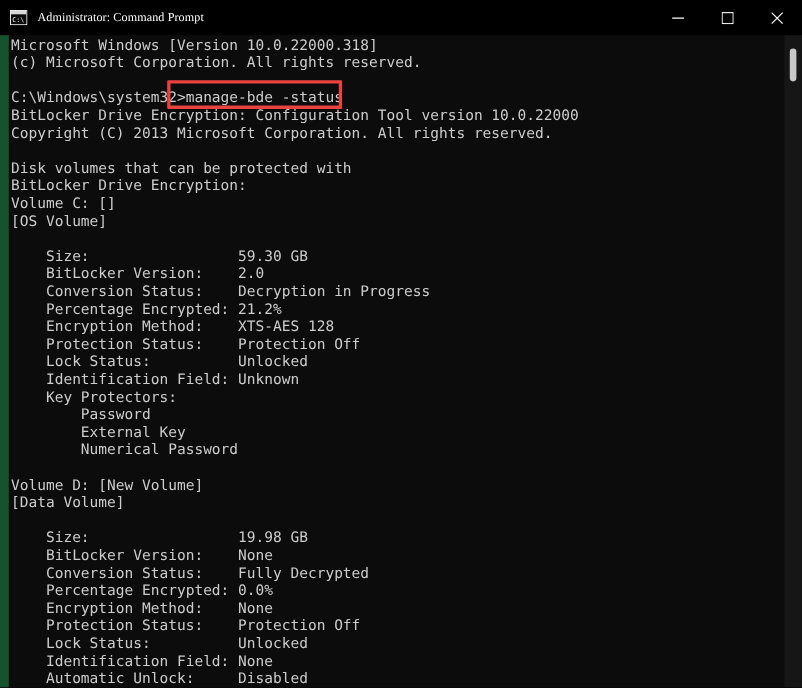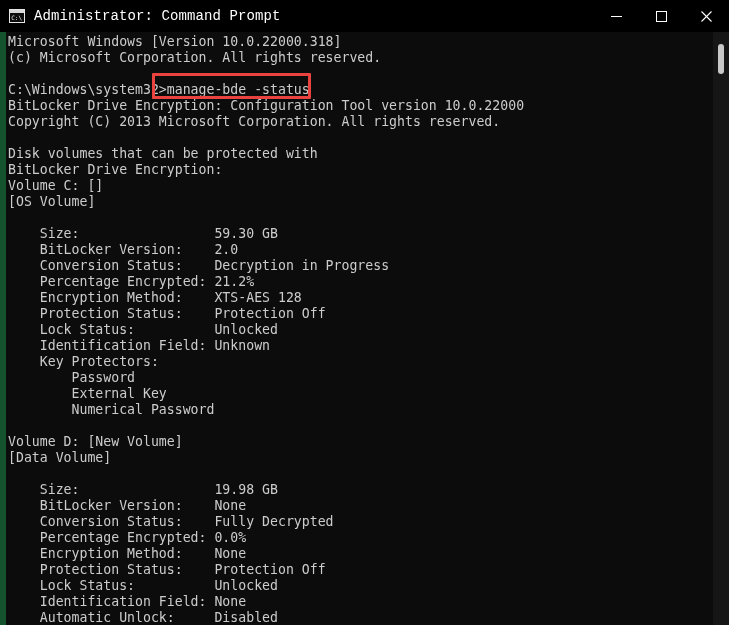--- a/index.html
+++ b/index.html
@@ -38,22 +38,22 @@
   #app-icon {
     width: 16px;
     height: 14px;
     margin-left: 9px;
     margin-right: 9px;
     flex: 0 0 auto;
     position: relative;
   }
   #title-text {
     color: #ffffff;
-    font-family: Liberation Mono, monospace;
-    font-size: 14px;
+    font-family: Liberation Serif, serif;
+    font-size: 11px;
     letter-spacing: 0.1px;
     white-space: nowrap;
     flex: 1 1 auto;
     line-height: 32px;
   }
   .winbtn {
     width: 45px;
     height: 32px;
     flex: 0 0 auto;
     display: flex;
@@ -64,21 +64,21 @@
 
   
   #console {
     position: absolute;
     left: 0;
     top: 32px;
     width: 729px;
     height: 593px;
     background: #0c0c0c;
     box-sizing: border-box;
-    border-left: 6px solid #14532d;
+    border-left: 8px solid #14532d;
     overflow: hidden;
   }
   #console-lines {
     position: absolute;
     left: 2px;
     top: 2px;
     font-family: "DejaVu Sans Mono", "Liberation Mono", monospace;
     font-size: 13.2px;
     line-height: 16px;
     color: #cccccc;

